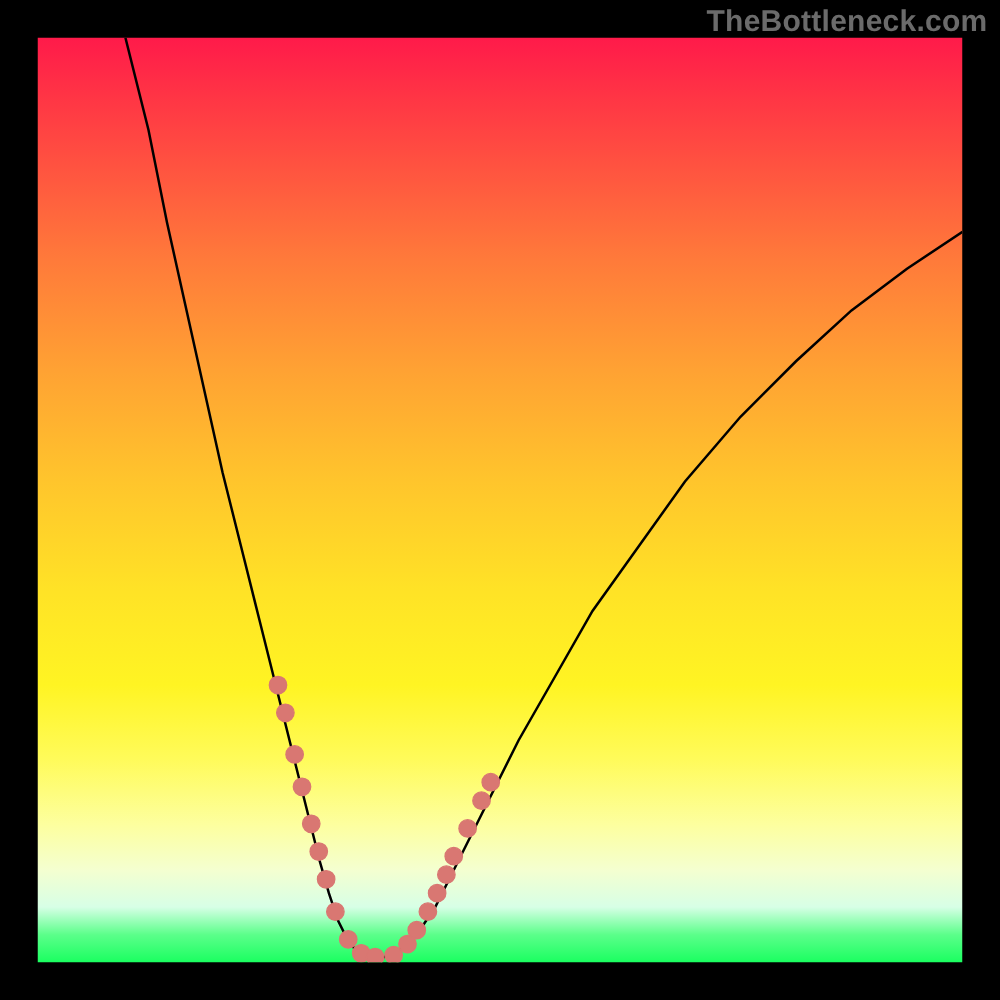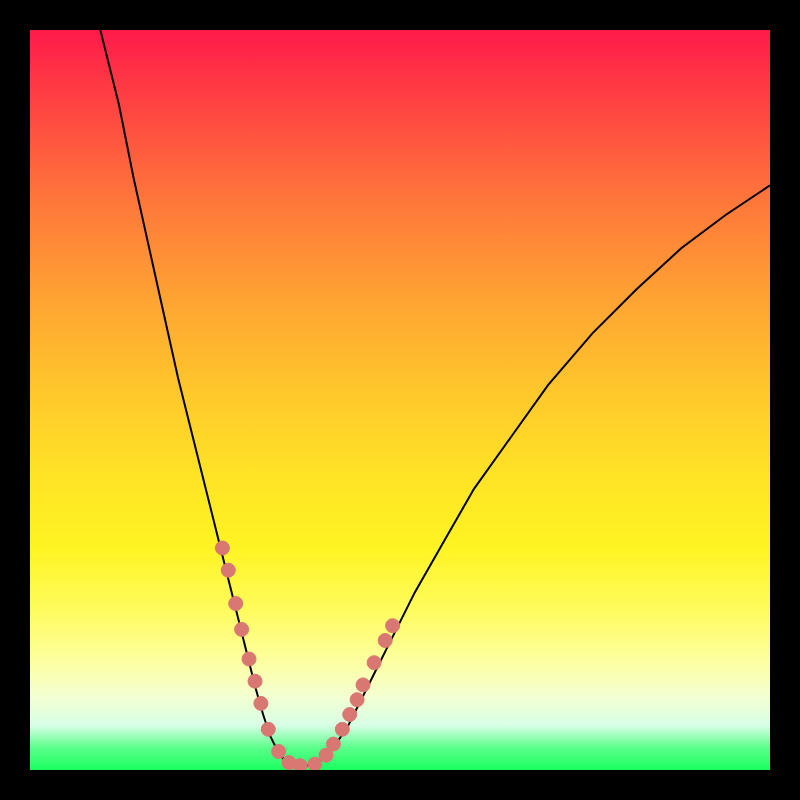--- a/index.html
+++ b/index.html
@@ -69,20 +69,21 @@
   }
   .dot {
     fill: #d97772;
     stroke: #d97772;
   }
 </style>
 </head>
 <body>
 
 <div class="frame">
+  <div class="watermark">TheBottleneck.com</div>
   <div class="plot-area">
     <div class="gradient-bg"></div>
     <svg class="curve" viewBox="0 0 740 740" preserveAspectRatio="none">
       <path class="main-line" d="M 70.3 0.0 L 88.8 74.0 L 103.6 148.0 L 118.4 214.6 L 133.2 281.2 L 148.0 347.8 L 162.8 407.0 L 177.6 466.2 L 192.4 525.4 L 207.2 584.6 L 218.3 629.0 L 225.7 658.6 L 233.1 684.5 L 240.5 706.7 L 247.9 721.5 L 255.3 731.1 L 255.3 731.1 L 266.4 735.6 L 277.5 735.6 L 288.6 731.1 L 288.6 731.1 L 303.4 717.8 L 318.2 695.6 L 333.0 666.0 L 355.2 621.6 L 384.8 562.4 L 414.4 510.6 L 444.0 458.8 L 481.0 407.0 L 518.0 355.2 L 562.4 303.4 L 606.8 259.0 L 651.2 218.3 L 695.6 185.0 L 740.0 155.4" stroke="#000000"></path>
       <g>
           <circle cx="192.4" cy="518.0" r="7" class="dot" fill="#d97772"></circle>
           <circle cx="198.3" cy="540.2" r="7" class="dot" fill="#d97772"></circle>
           <circle cx="205.7" cy="573.5" r="7" class="dot" fill="#d97772"></circle>
           <circle cx="211.6" cy="599.4" r="7" class="dot" fill="#d97772"></circle>
           <circle cx="219.0" cy="629.0" r="7" class="dot" fill="#d97772"></circle>

